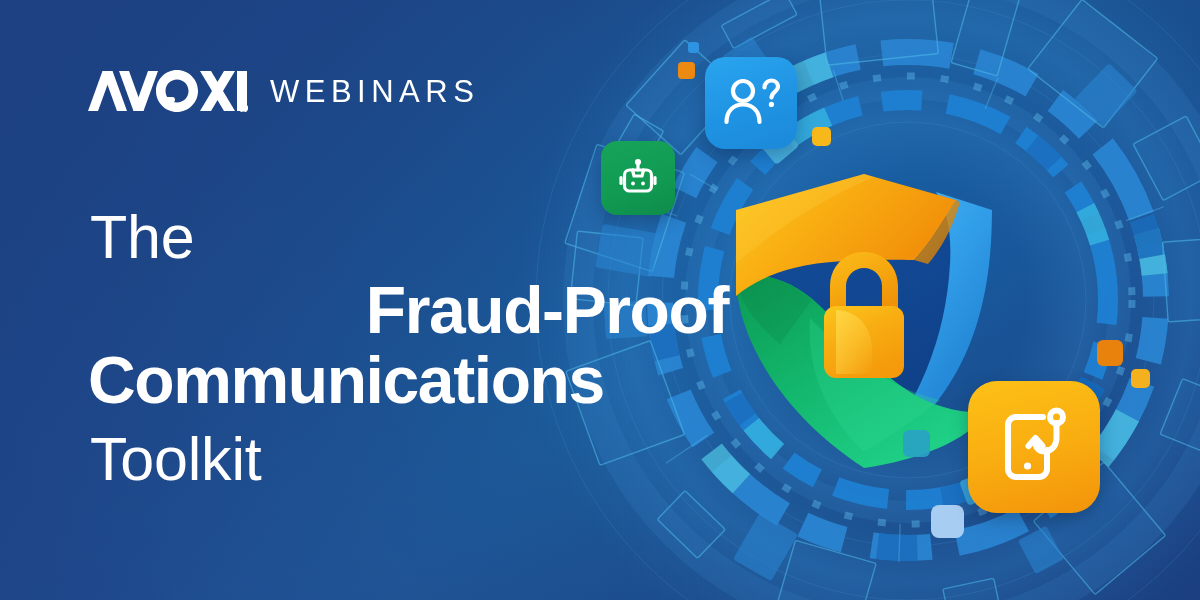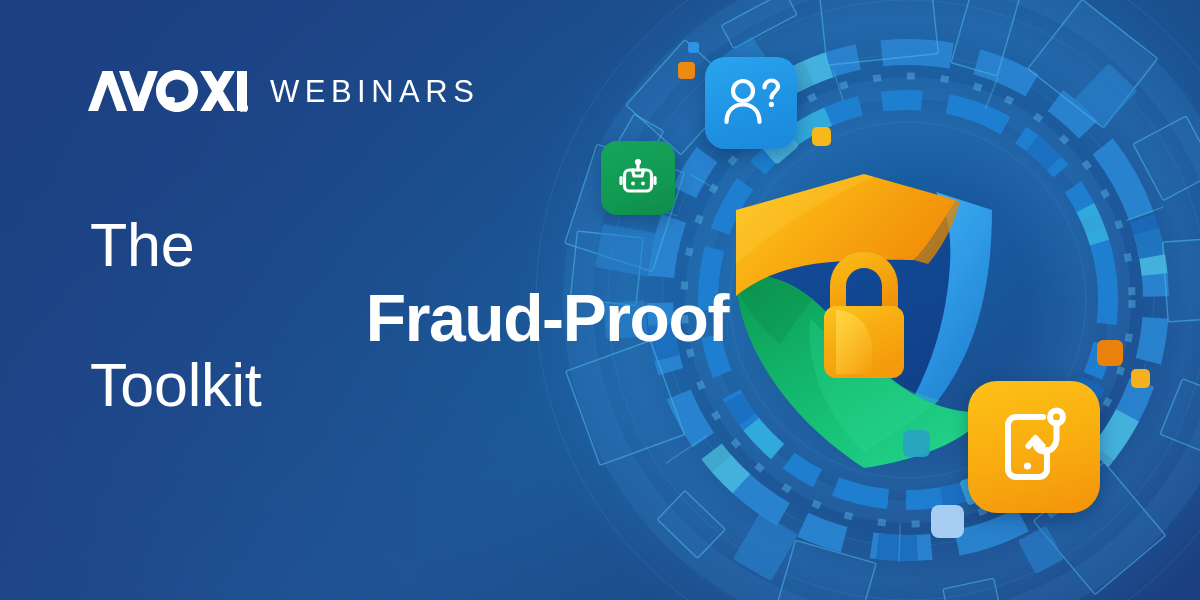--- a/index.html
+++ b/index.html
@@ -141,23 +141,23 @@
     font-weight: 300;
     line-height: 1.03;
     letter-spacing: -0.2px;
   }
   .h-bold {
     font-size: 66px;
     font-weight: 700;
     line-height: 1.07;
     letter-spacing: -1.4px;
   }
-  .h-line-1 { margin-left: 2px; margin-top: 8px; }
+  .h-line-1 { margin-left: 2px; }
   .h-line-2 { margin-top: 6px; text-align: right; }
-  .h-line-4 { margin-top: 1px; margin-left: 2px; }
+  .h-line-4 { margin-top: 12px; margin-left: 2px; }
 </style>
 </head>
 <body>
 
 <div class="banner">
 
   <div class="bg-base"></div>
   <div class="bg-sheen"></div>
   <div class="bg-tint-tl"></div>
   <div class="bg-tint-br"></div>
@@ -489,17 +489,18 @@
           <circle cx="155.5" cy="38" r="4.1" fill="none" stroke="#ffffff" stroke-width="1.1"></circle>
           <text x="155.5" y="40.4" font-family="&quot;Liberation Sans&quot;, sans-serif" font-size="5.6" fill="#ffffff" text-anchor="middle">R</text>
         </g>
       </svg>
       <span class="logo-word">WEBINARS</span>
     </div>
 
     <div class="headline">
       <span class="h-line h-thin h-line-1">The</span>
       <span class="h-line h-bold h-line-2">Fraud-Proof</span>
+      <span class="h-line h-bold h-line-3">Communications</span>
       <span class="h-line h-thin h-line-4">Toolkit</span>
     </div>
 
   </div>
 </div>
 
 </body></html>

